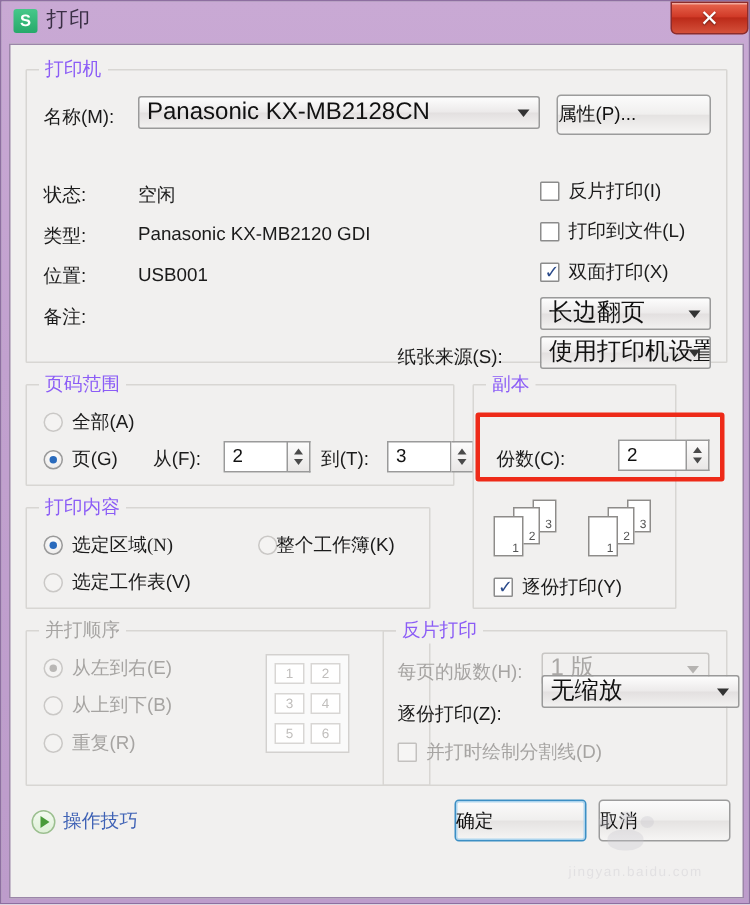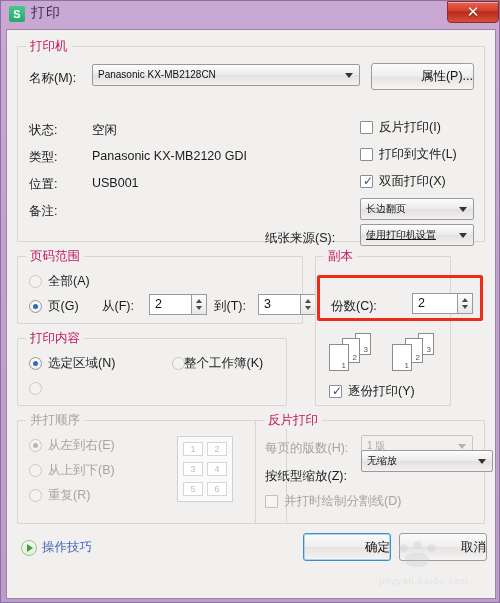--- a/index.html
+++ b/index.html
@@ -40,31 +40,31 @@
     position:absolute;left:5px;top:28px;width:490px;height:570px;
     background:#f1f0ef;border:1px solid #9b86a8;box-sizing:border-box;
   }
   .group{position:absolute;box-sizing:border-box;}
   .group > .gbox{
     position:absolute;left:0;top:8px;right:0;bottom:0;
     border:1px solid #d8d6d3;background:transparent;border-radius:1px;
   }
   .group > .glabel{
     position:absolute;left:9px;top:0;padding:0 4px;background:#f1f0ef;
-    font-size:12.5px;color:#be185d;z-index:2;
+    font-size:12.5px;color:#8b5cf6;z-index:2;
   }
   .group.dim > .glabel{color:#a6a4a2;}
   .lbl{position:absolute;font-size:12.5px;color:#1b1b1b;white-space:nowrap;}
   .lbl.dim{color:#a6a4a2;}
   
   .combo{
     position:absolute;box-sizing:border-box;height:22px;
     border:1px solid #9a9a9a;border-radius:2px;
     background:linear-gradient(180deg,#fdfdfd 0%,#eceaea 48%,#e3e0e0 52%,#f2f1f0 100%);
-    font-size:10px;color:#111;line-height:20px;padding-left:5px;white-space:nowrap;overflow:hidden;
+    font-size:16px;color:#111;line-height:20px;padding-left:5px;white-space:nowrap;overflow:hidden;
   }
   .combo.dim{color:#aaa8a6;border-color:#c8c6c4;background:#f1f0ef;}
   .combo .arw{
     position:absolute;right:6px;top:8px;width:0;height:0;
     border-left:4px solid transparent;border-right:4px solid transparent;border-top:5px solid #333;
   }
   .combo.dim .arw{border-top-color:#b5b3b1;}
   
   .tinput{
     position:absolute;box-sizing:border-box;height:21px;background:#fff;
@@ -76,21 +76,21 @@
     background:linear-gradient(180deg,#fcfcfc,#e9e7e6);
   }
   .spin i{position:absolute;left:4px;width:0;height:0;border-left:3.5px solid transparent;border-right:3.5px solid transparent;}
   .spin i.up{top:4px;border-bottom:4px solid #4a4a4a;}
   .spin i.dn{bottom:4px;border-top:4px solid #4a4a4a;}
   
   .btn{
     position:absolute;box-sizing:border-box;
     border:1px solid #9c9c9c;border-radius:3px;
     background:linear-gradient(180deg,#fbfbfb 0%,#f0efee 48%,#e5e3e2 52%,#f6f5f4 100%);
-    font-size:12.5px;color:#111;text-align:right;line-height:25px;
+    font-size:12.5px;color:#111;text-align:left;line-height:25px;
   }
   .btn.default{border:1px solid #3c8fc4;box-shadow:0 0 0 1px #aed5ee inset;}
   
   .chk{position:absolute;width:13px;height:13px;box-sizing:border-box;border:1px solid #8c8c8c;background:#fff;border-radius:1px;}
   .chk.dim{border-color:#c3c1bf;background:#f6f5f4;}
   .chk .tick{
     position:absolute;left:2px;top:-2px;font-size:12px;color:#2a4a8a;
     font-family:"DejaVu Sans",sans-serif;line-height:14px;
   }
   .rad{position:absolute;width:13px;height:13px;box-sizing:border-box;border:1px solid #9a9a9a;border-radius:50%;
@@ -171,21 +171,21 @@
         <span class="tick">✓</span>
       </div>
       <div class="lbl" style="left:362px;top:135px;">双面打印(X)</div>
 
       <div class="combo" style="left:343px;top:160px;width:114px;">
         <span>长边翻页</span>
         <span class="arw"></span>
       </div>
 
       <div class="lbl" style="left:248px;top:192px;">纸张来源(S):</div>
-      <div class="combo" style="left:343px;top:186px;width:114px;text-decoration:underline;">
+      <div class="combo" style="left:343px;top:186px;width:114px;">
         <span>使用打印机设置</span>
         <span class="arw"></span>
       </div>
     </div>
 
     <div class="group" style="left:10px;top:218px;width:286px;height:76px;">
       <div class="gbox"></div>
       <div class="glabel">页码范围</div>
 
       <div class="rad dim" style="left:12px;top:27px;"></div>
@@ -253,26 +253,27 @@
 
     <div class="redbox" style="left:310px;top:245px;width:166px;height:46px;"></div>
 
     <div class="group" style="left:10px;top:300px;width:270px;height:76px;">
       <div class="gbox"></div>
       <div class="glabel">打印内容</div>
 
       <div class="rad" style="left:12px;top:27px;">
         <span class="dot"></span>
       </div>
-      <div class="lbl" style="left:31px;top:25px;">选定区域(N)</div>
+      <div class="lbl" style="left:31px;top:25px;font-family:Liberation Serif, serif;">选定区域(N)</div>
 
       <div class="rad dim" style="left:155px;top:27px;"></div>
       <div class="lbl" style="left:167px;top:25px;">整个工作簿(K)</div>
 
       <div class="rad dim" style="left:12px;top:52px;"></div>
+      <div class="lbl" style="left:31px;top:50px;">选定工作表(V)</div>
     </div>
 
     <div class="group dim" style="left:10px;top:382px;width:270px;height:112px;">
       <div class="gbox"></div>
       <div class="glabel">并打顺序</div>
 
       <div class="rad dim" style="left:12px;top:27px;">
         <span class="dot"></span>
       </div>
       <div class="lbl dim" style="left:31px;top:25px;">从左到右(E)</div>
@@ -296,21 +297,21 @@
     <div class="group" style="left:248px;top:382px;width:230px;height:112px;">
       <div class="gbox"></div>
       <div class="glabel">反片打印</div>
 
       <div class="lbl dim" style="left:10px;top:28px;">每页的版数(H):</div>
       <div class="combo dim" style="left:106px;top:23px;width:112px;">
         <span>1 版</span>
         <span class="arw"></span>
       </div>
 
-      <div class="lbl" style="left:10px;top:56px;">按纸型缩放(Z):</div>
+      <div class="lbl" style="left:10px;top:56px;">逐份打印(Z):</div>
       <div class="combo" style="left:106px;top:38px;width:132px;">
         <span>无缩放</span>
         <span class="arw"></span>
       </div>
 
       <div class="chk dim" style="left:10px;top:83px;"></div>
       <div class="lbl dim" style="left:29px;top:81px;">并打时绘制分割线(D)</div>
     </div>
 
     <div class="tips-ico" style="left:14px;top:510px;">

